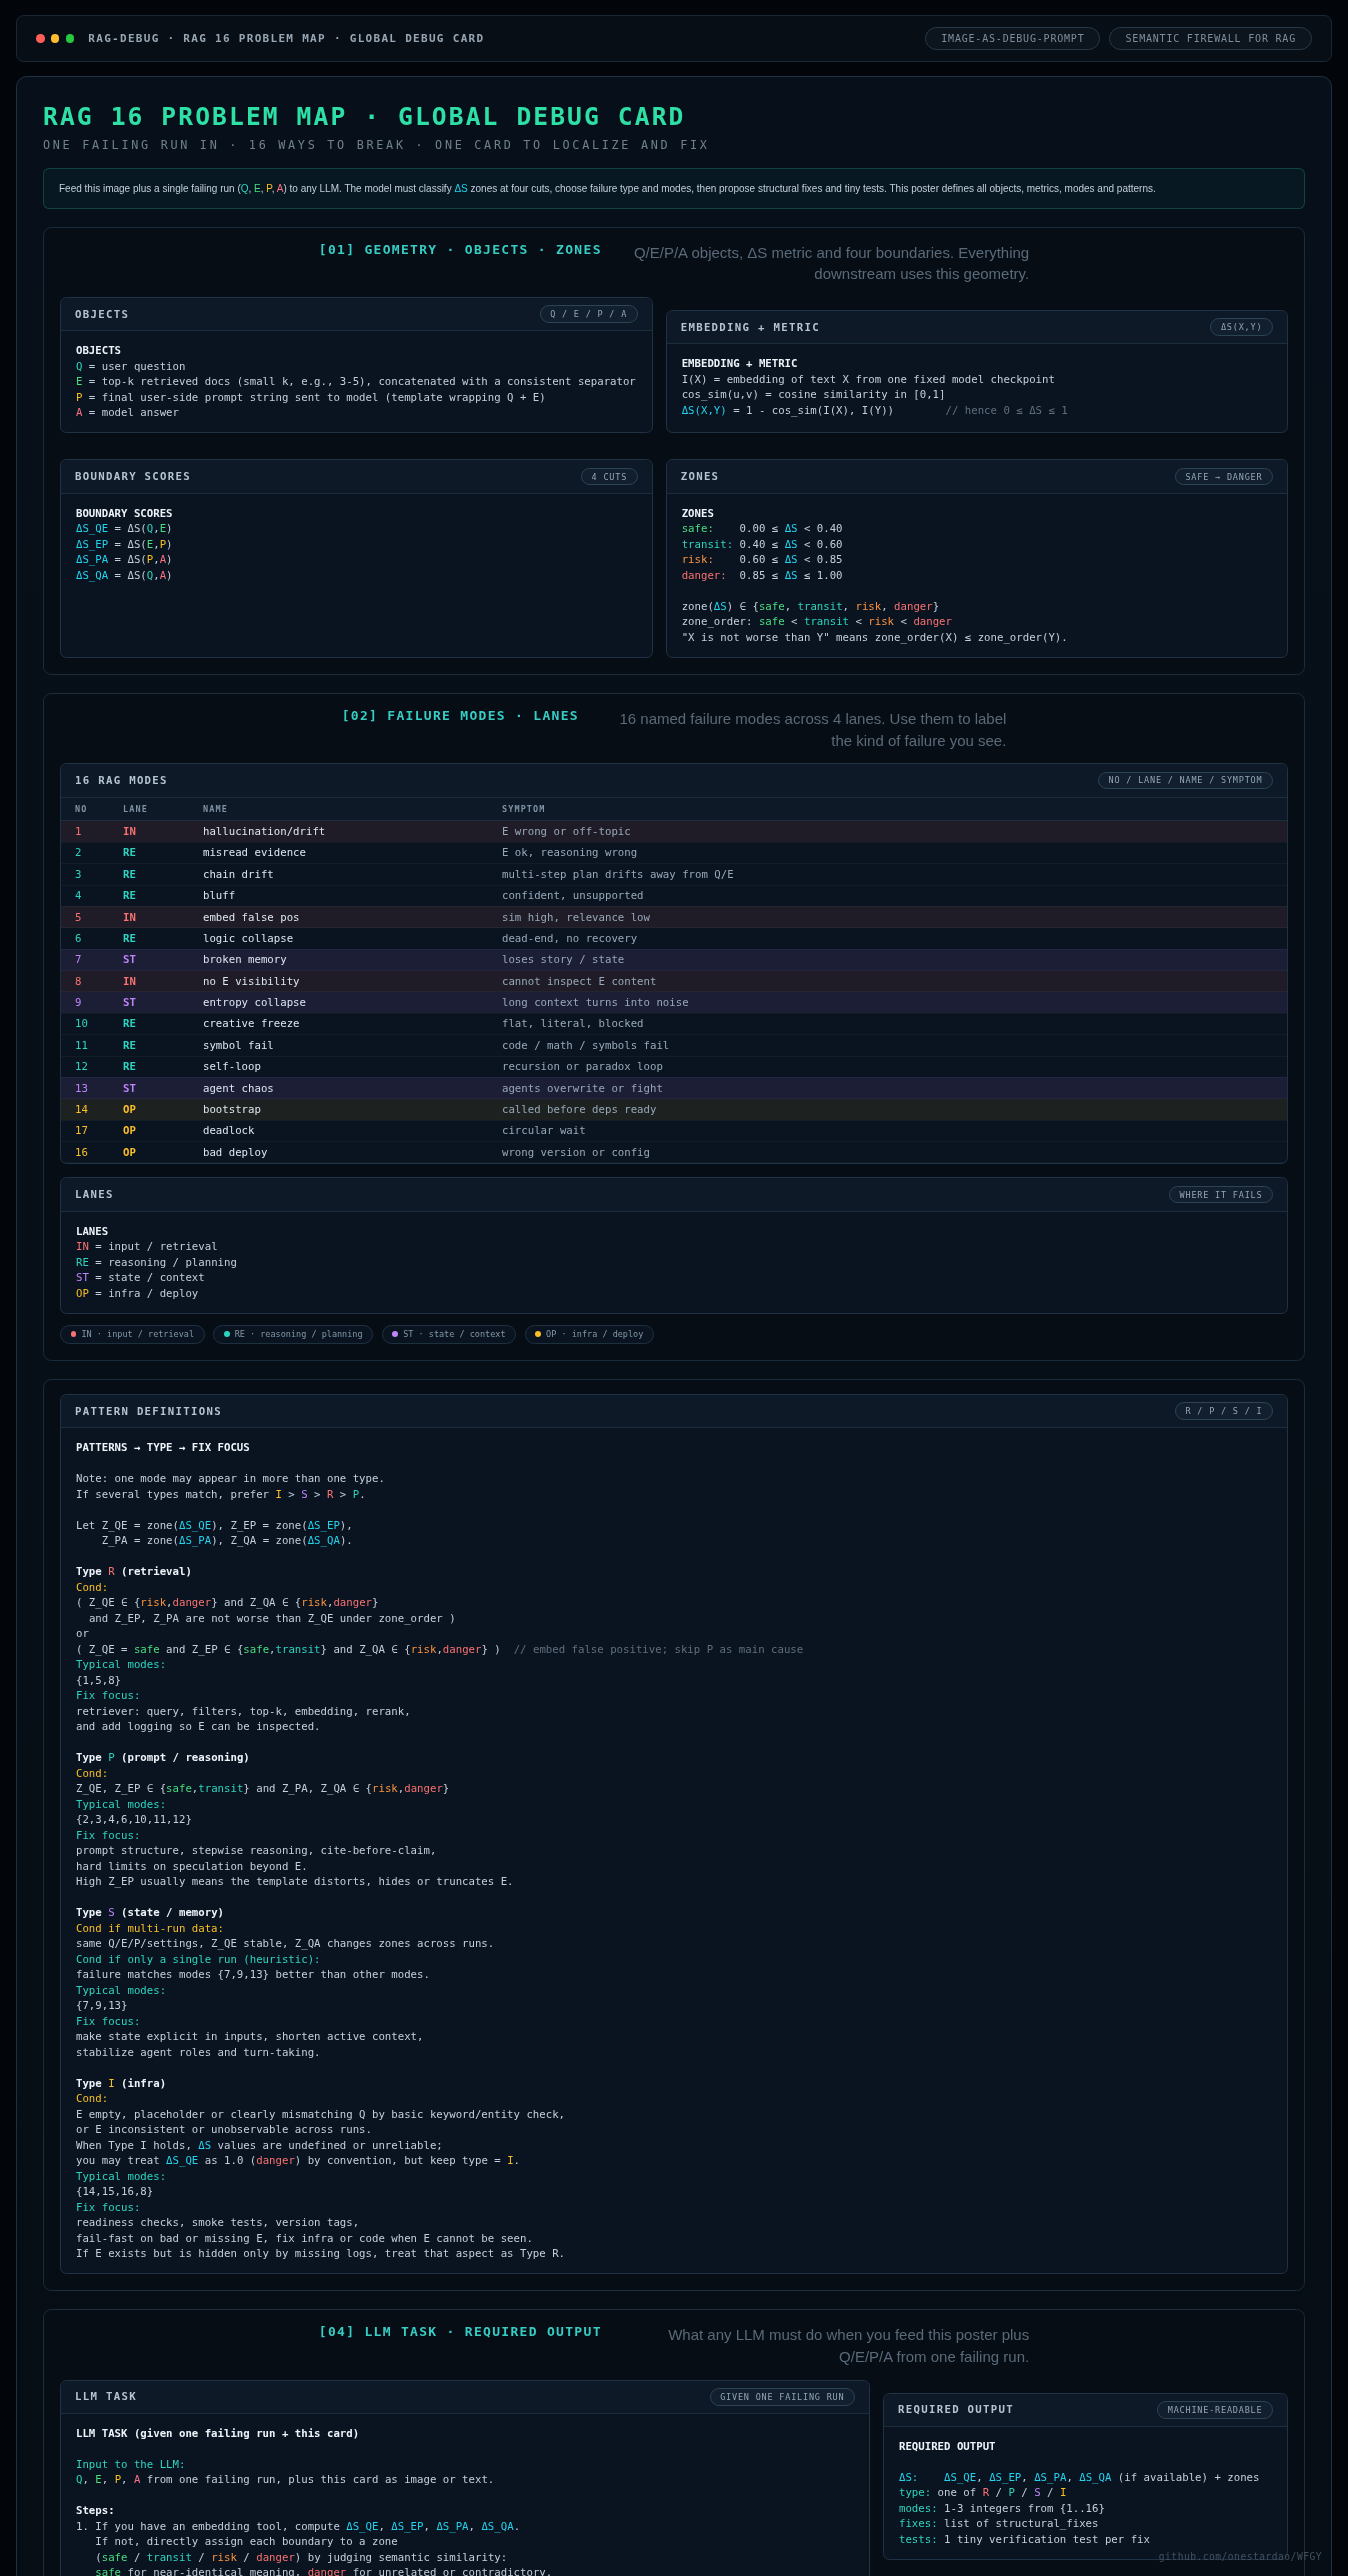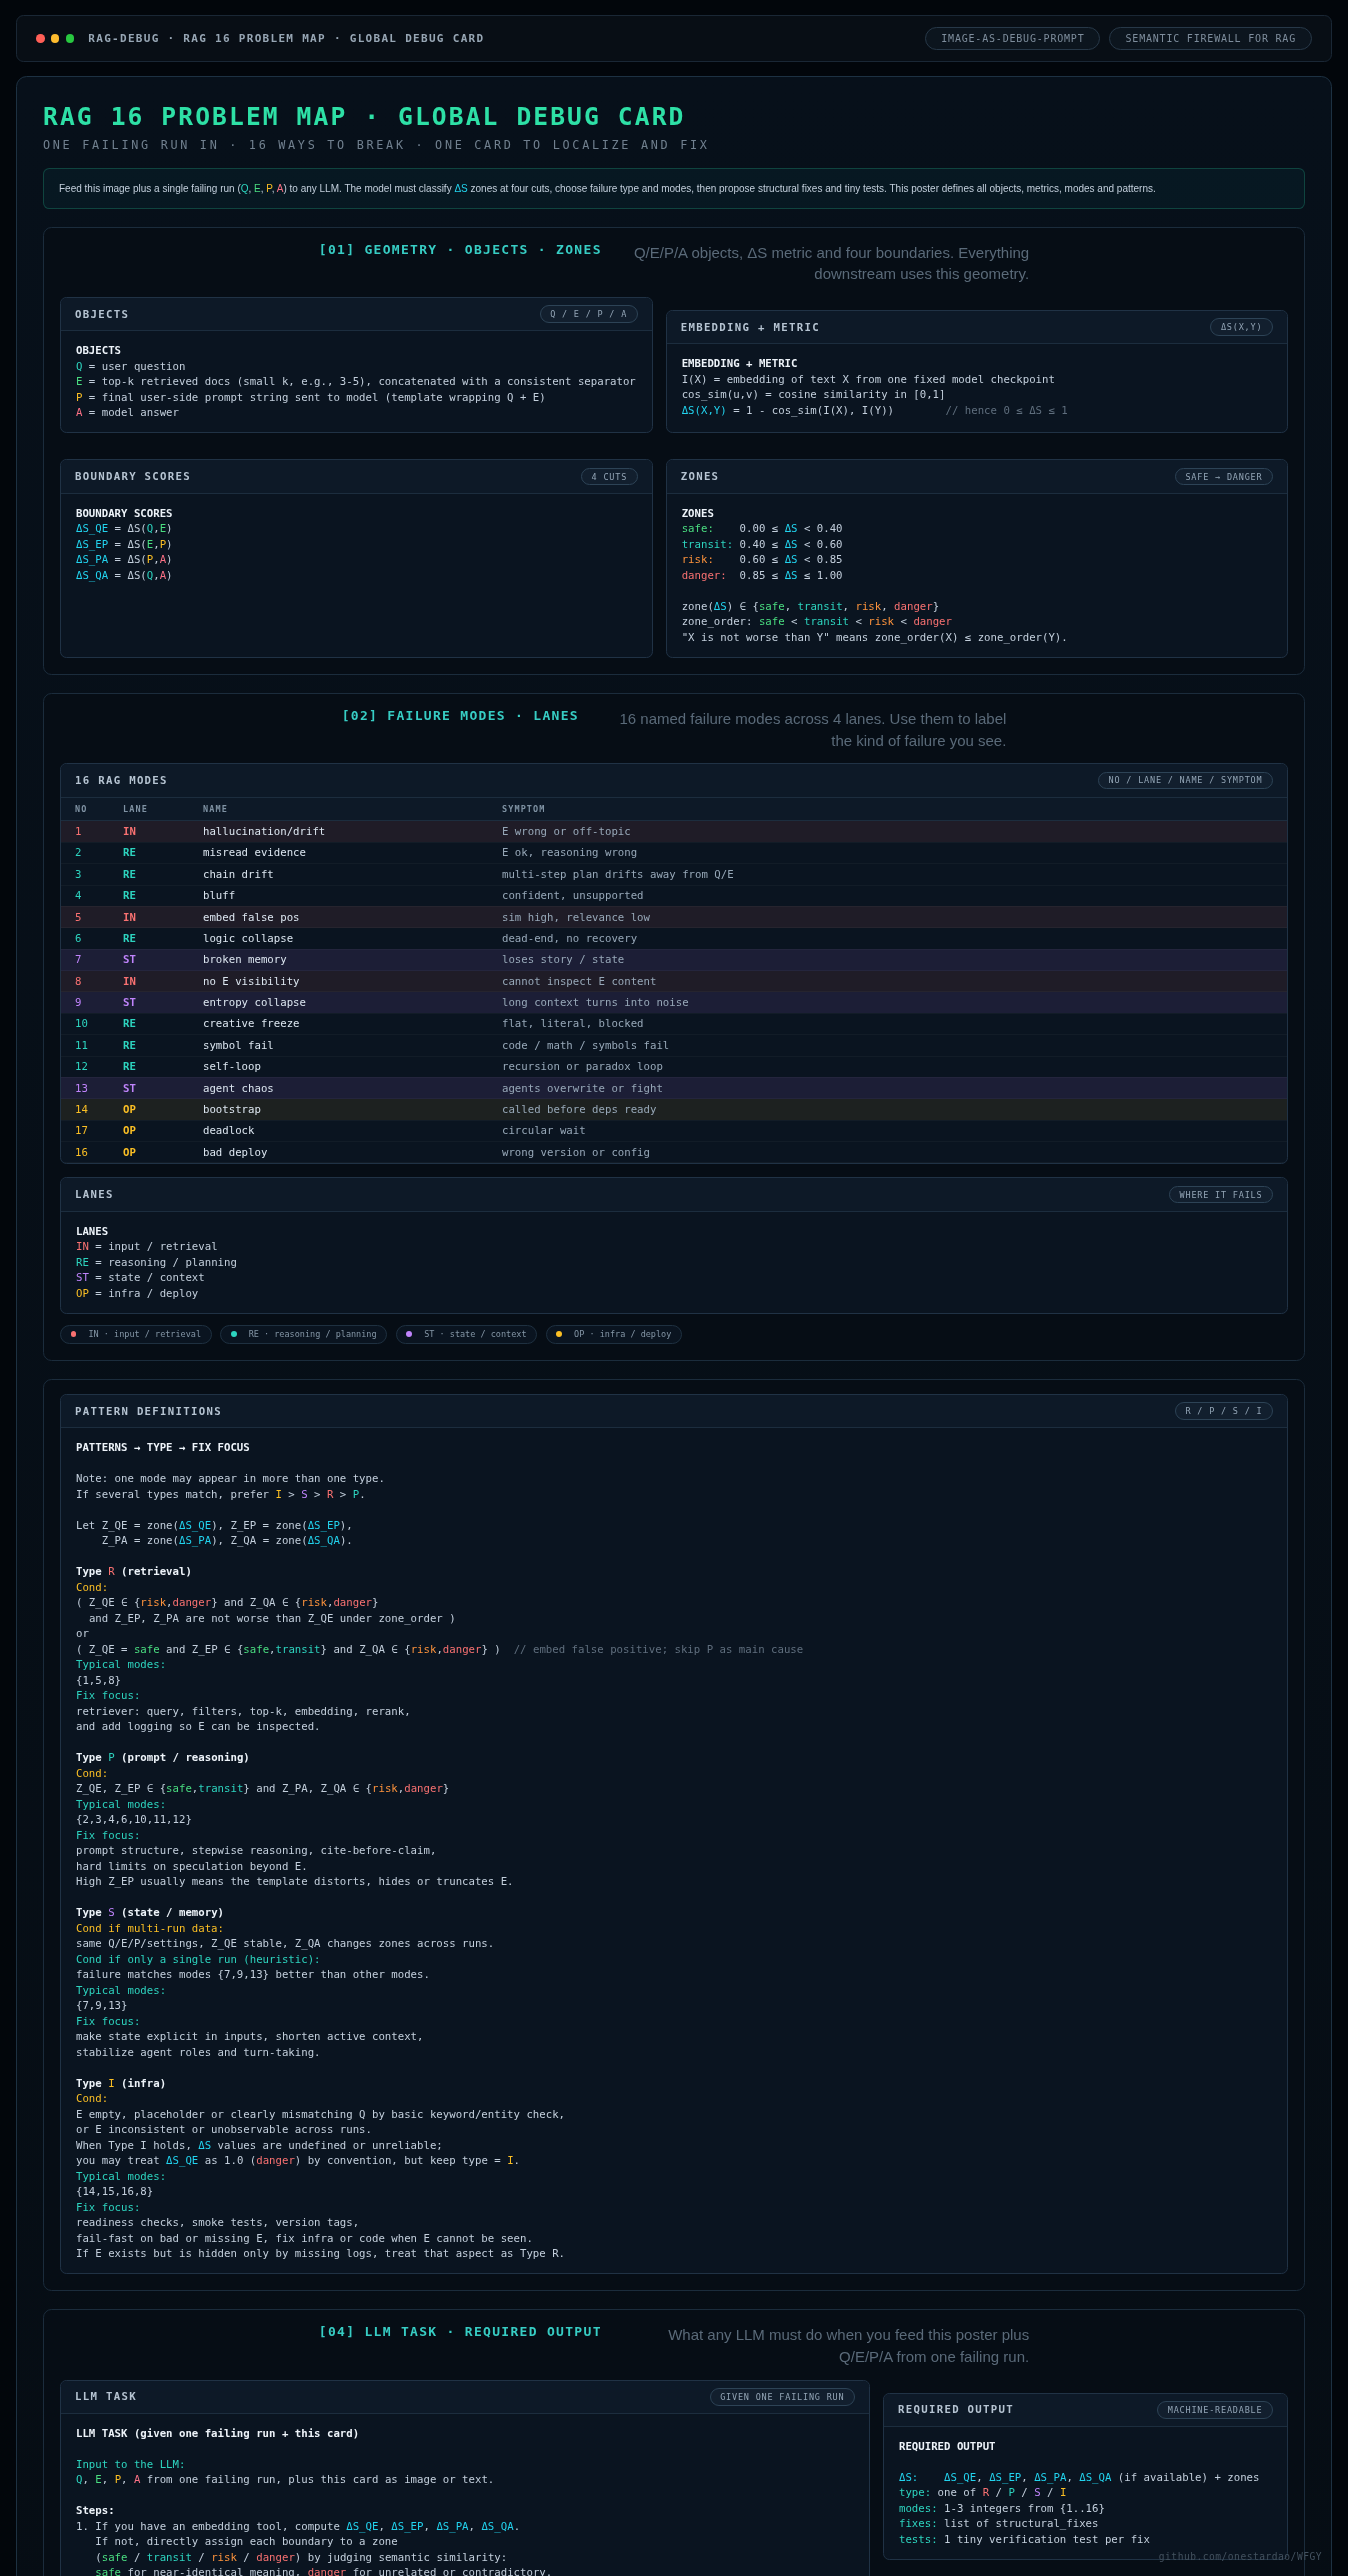--- a/index.html
+++ b/index.html
@@ -87,21 +87,21 @@
   .modes-table .td-no { width: 48px; }
   .modes-table .td-lane { width: 80px; font-weight: bold; }
   .modes-table .td-name { width: 299px; color: #dce6f0; }
   .modes-table .td-symptom { color: #97a8b8; }
   tr.row-in { background: rgba(248, 113, 113, 0.09); }
   tr.row-st { background: rgba(192, 132, 252, 0.10); }
   tr.row-op { background: rgba(251, 191, 36, 0.08); }
   
   .legend { margin-top: 10.7px; display: flex; gap: 8.5px; }
   .legend-chip {
-    display: inline-flex; align-items: center; gap: 12px; padding: 3.7px 9.6px;
+    display: inline-flex; align-items: center; gap: 5px; padding: 3.7px 9.6px;
     border-radius: 534px; background: #0a1420; border: 0.5px solid #1e3040;
     font-size: 8.5px; color: #8496a6; justify-content: flex-end;
   }
   .legend-dot { width: 5.9px; height: 5.9px; border-radius: 50%; display: inline-block; }
   
   .footer {
     position: absolute; bottom: 14px; right: 26px; font-size: 9.6px; color: #44525f; letter-spacing: 0.5px;
   }
 </style>
 </head>

